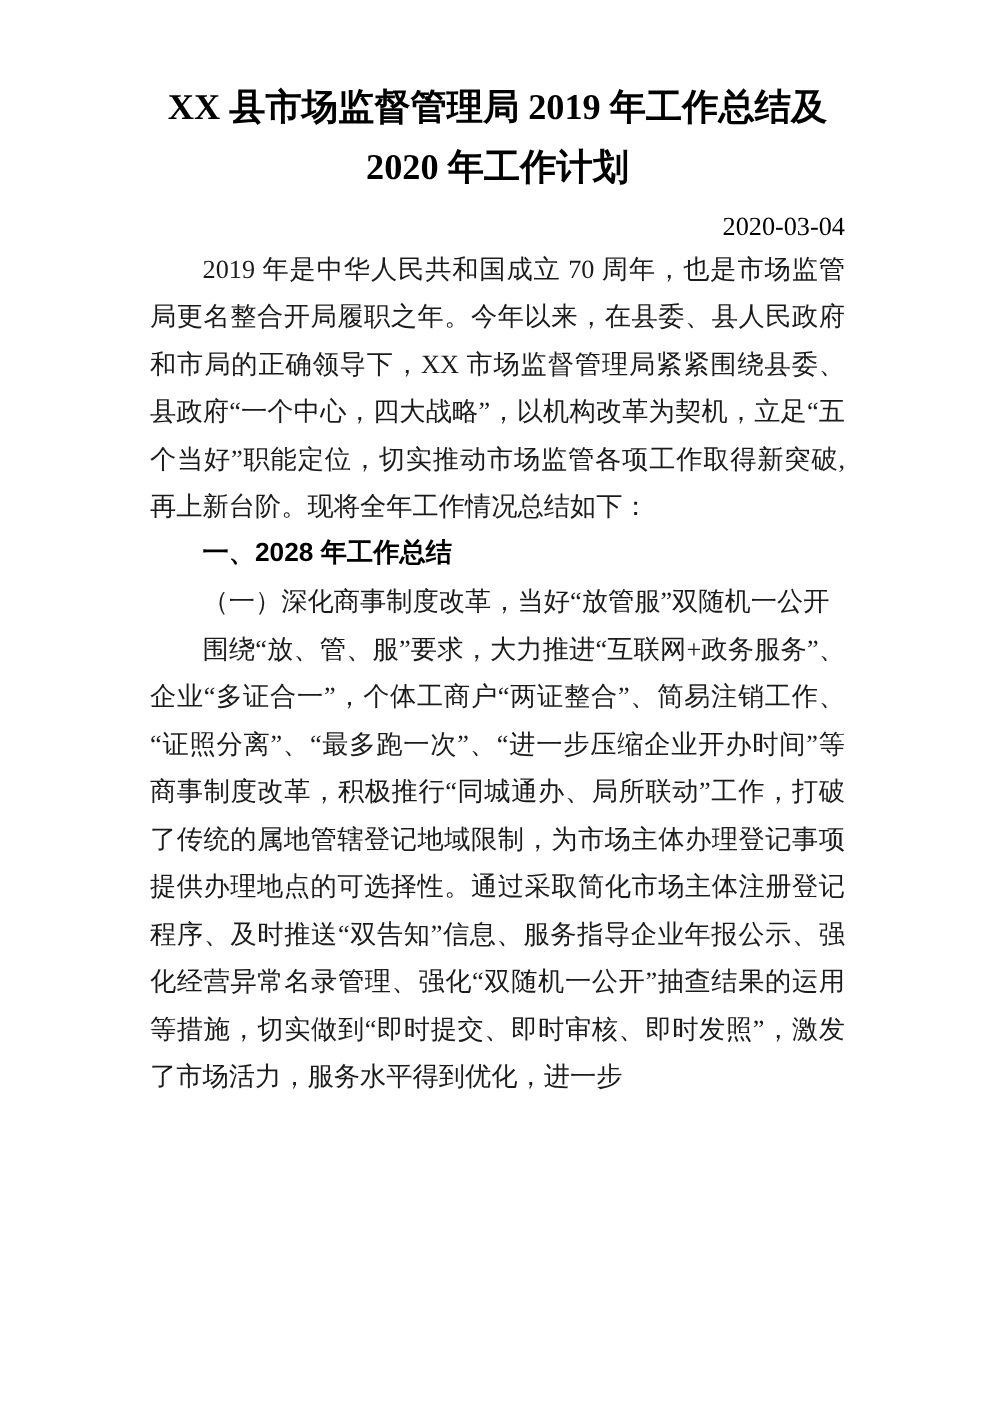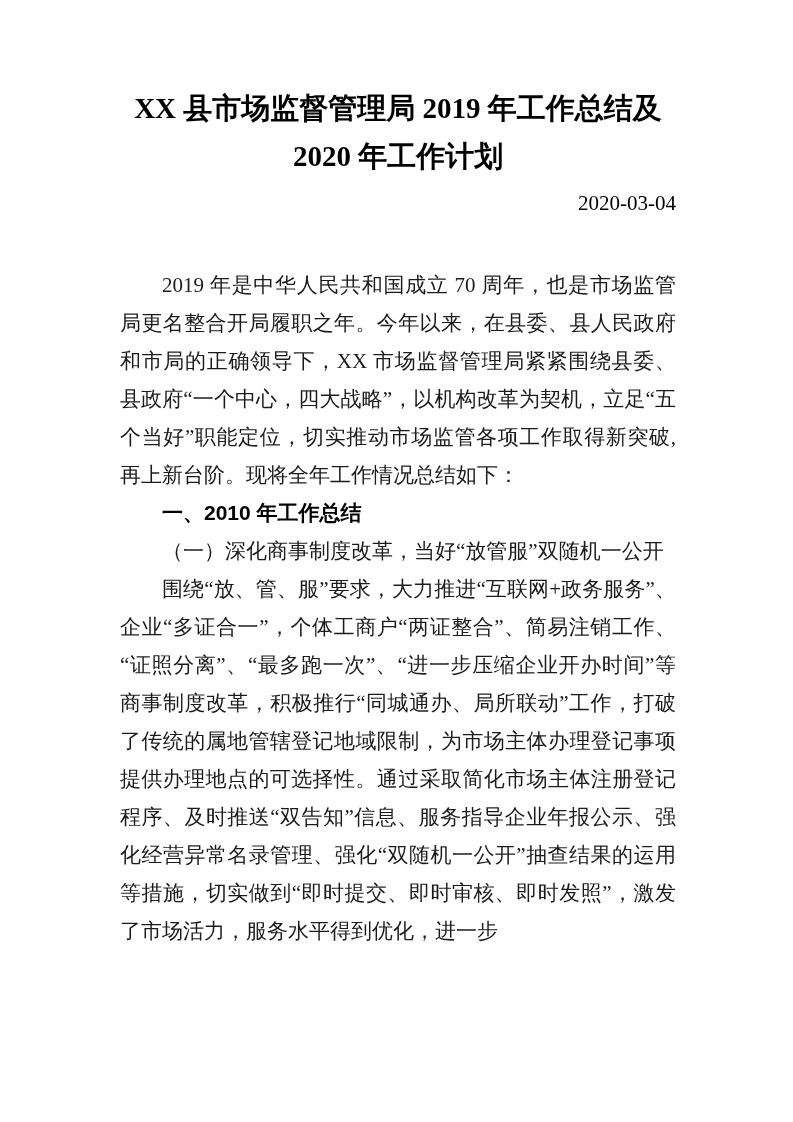--- a/index.html
+++ b/index.html
@@ -6,42 +6,41 @@
   body {
     width: 793px;
     height: 1122px;
     background: #ffffff;
     overflow: hidden;
   }
   .page {
     box-sizing: border-box;
     width: 793px;
     height: 1122px;
-    padding: 84px 117px 0 120px;
+    padding: 62px 117px 0 120px;
     background: #ffffff;
   }
   .doc-title {
     font-family: "Liberation Serif", "DejaVu Serif", serif;
     font-weight: 700;
     font-size: 29px;
     line-height: 48px;
     text-align: center;
     color: #000000;
     margin: 0;
   }
   .doc-date {
     font-family: "Liberation Serif", "DejaVu Serif", serif;
     font-size: 21px;
     line-height: 30px;
     text-align: right;
     color: #000000;
     margin-top: 8px;
   }
   .doc-body {
-    margin-top: 48px;
     font-family: "Liberation Serif", "DejaVu Serif", serif;
     font-size: 21px;
     line-height: 38px;
     text-align: justify;
     color: #1b1b1b;
   }
   .para {
     margin: 0;
     text-indent: 2em;
   }
@@ -60,17 +59,17 @@
   }
 </style>
 </head>
 <body>
 
 <div class="page">
   <div class="doc-title">XX 县市场监督管理局 2019 年工作总结及 2020 年工作计划</div>
   <div class="doc-date">2020-03-04</div>
   <div class="doc-body">
       <div class="para">2019 年是中华人民共和国成立 70 周年，也是市场监管局更名整合开局履职之年。今年以来，在县委、县人民政府和市局的正确领导下，XX 市场监督管理局紧紧围绕县委、县政府“一个中心，四大战略”，以机构改革为契机，立足“五个当好”职能定位，切实推动市场监管各项工作取得新突破,再上新台阶。现将全年工作情况总结如下：</div>
-      <div class="heading1">一、2010 年工作总结</div>
+      <div class="heading1">一、2028 年工作总结</div>
       <div class="heading2">（一）深化商事制度改革，当好“放管服”双随机一公开</div>
       <div class="para">围绕“放、管、服”要求，大力推进“互联网+政务服务”、企业“多证合一”，个体工商户“两证整合”、简易注销工作、“证照分离”、“最多跑一次”、“进一步压缩企业开办时间”等商事制度改革，积极推行“同城通办、局所联动”工作，打破了传统的属地管辖登记地域限制，为市场主体办理登记事项提供办理地点的可选择性。通过采取简化市场主体注册登记程序、及时推送“双告知”信息、服务指导企业年报公示、强化经营异常名录管理、强化“双随机一公开”抽查结果的运用等措施，切实做到“即时提交、即时审核、即时发照”，激发了市场活力，服务水平得到优化，进一步</div>
     </div>
 </div>
 
 </body></html>

